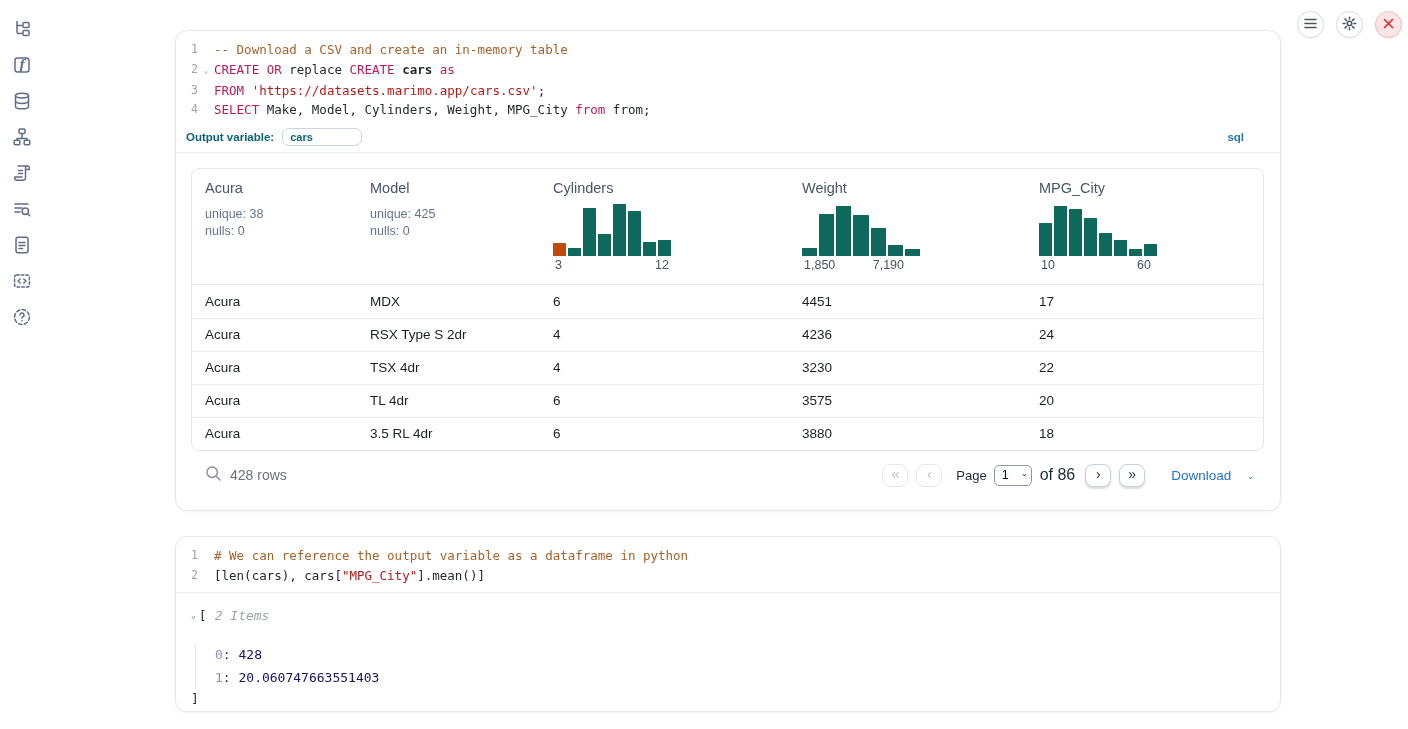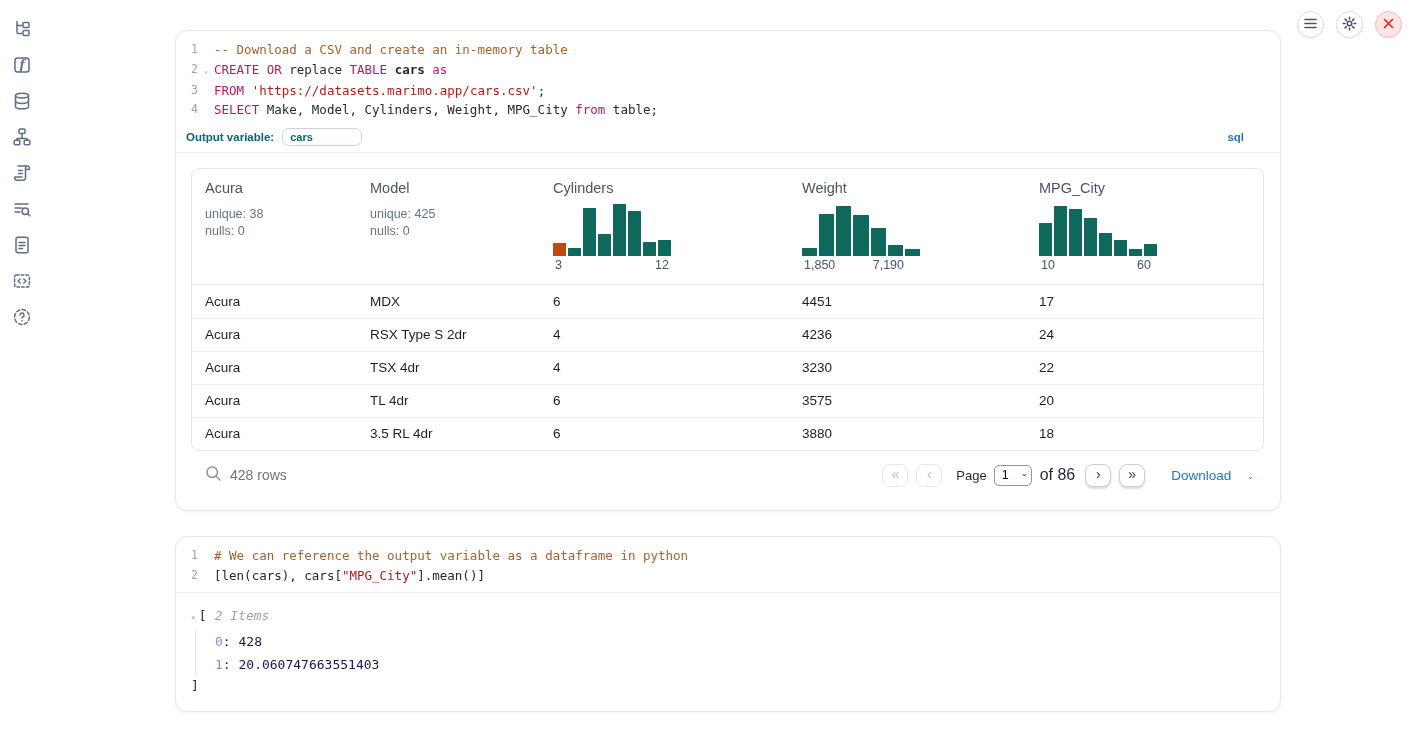--- a/index.html
+++ b/index.html
@@ -82,21 +82,21 @@
   .of-label { font-size:16px; color:#1f2937; margin:0 2px 0 8px; }
   .download { color:#2472cd; font-size:13.5px; margin-left:26px; display:flex; align-items:center; gap:16px; cursor:pointer; }
   .download .chev { font-size:8px; margin-top:2px; }
 
   
   .editor2 { padding:9px 0 7px; border-bottom:1px solid #e8ebef; }
   .tree-output { padding:15px 0 0 15px; font-family:"DejaVu Sans Mono", monospace; font-size:13px; color:#1f2937; }
   .tree-head { display:flex; align-items:baseline; }
   .tree-chev { font-size:8px; color:#6b7280; margin-right:3px; align-self:center; }
   .tree-items-label { color:#9ca3af; font-style:italic; margin-left:8px; }
-  .tree-entries { margin-left:4px; border-left:1px solid #e5e7eb; padding-left:19px; margin-top:7px; }
+  .tree-entries { margin-left:4px; border-left:1px solid #e5e7eb; padding-left:19px; margin-top:20px; }
   .tree-entry { line-height:23px; }
   .tree-key { color:#8c8cd0; }
   .tree-val { color:#16165e; }
   .tree-close { line-height:20px; }
 </style>
 </head>
 <body>
 
 <aside class="sidebar">
   <button class="side-btn">
@@ -185,31 +185,31 @@
 <section class="cell" id="cell1">
   <div class="editor" id="code1">
       <div class="code-line">
         <span class="ln">1</span>
         <span class="fold"></span>
         <span class="codetext"><span class="tok-comment">-- Download a CSV and create an in-memory table</span></span>
       </div>
       <div class="code-line">
         <span class="ln">2</span>
         <span class="fold">⌄</span>
-        <span class="codetext"><span class="tok-kw">CREATE OR</span><span class="tok-plain"> replace </span><span class="tok-kw">TABLE</span><span class="tok-def"> cars </span><span class="tok-kw">as</span></span>
+        <span class="codetext"><span class="tok-kw">CREATE OR</span><span class="tok-plain"> replace </span><span class="tok-kw">CREATE</span><span class="tok-def"> cars </span><span class="tok-kw">as</span></span>
       </div>
       <div class="code-line">
         <span class="ln">3</span>
         <span class="fold"></span>
         <span class="codetext"><span class="tok-kw">FROM</span><span class="tok-plain"> </span><span class="tok-str">'https://datasets.marimo.app/cars.csv'</span><span class="tok-plain">;</span></span>
       </div>
       <div class="code-line">
         <span class="ln">4</span>
         <span class="fold"></span>
-        <span class="codetext"><span class="tok-kw">SELECT</span><span class="tok-plain"> Make, Model, Cylinders, Weight, MPG_City </span><span class="tok-kw">from</span><span class="tok-plain"> table;</span></span>
+        <span class="codetext"><span class="tok-kw">SELECT</span><span class="tok-plain"> Make, Model, Cylinders, Weight, MPG_City </span><span class="tok-kw">from</span><span class="tok-plain"> from;</span></span>
       </div>
     </div>
   <div class="outvar-bar">
     <span class="outvar-label">Output variable:</span>
     <input class="outvar-input" value="cars" style="">
     <span class="lang-badge">sql</span>
   </div>
 
   <div class="cell1-output">
     <div class="data-table">

